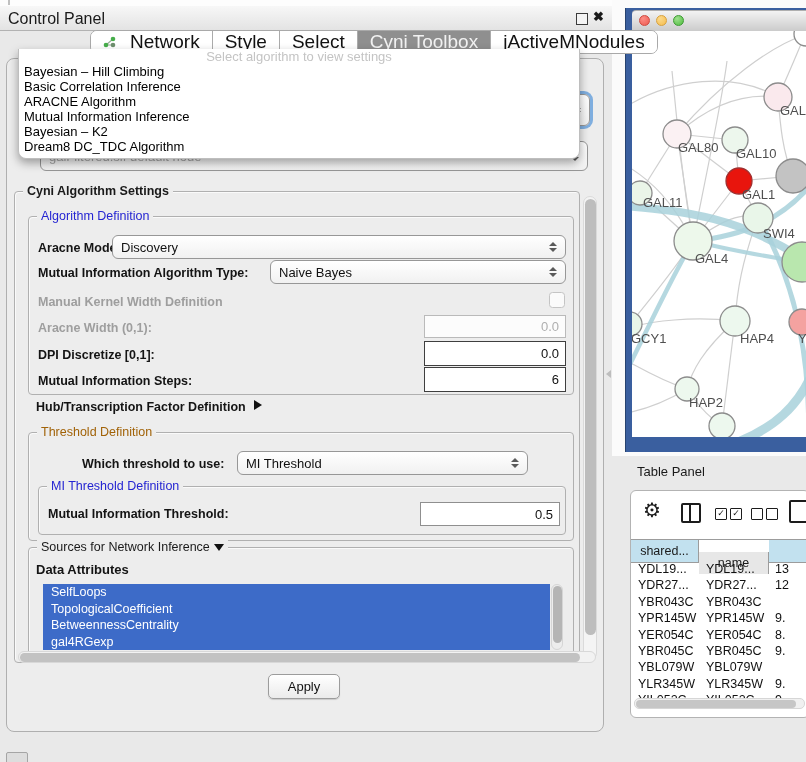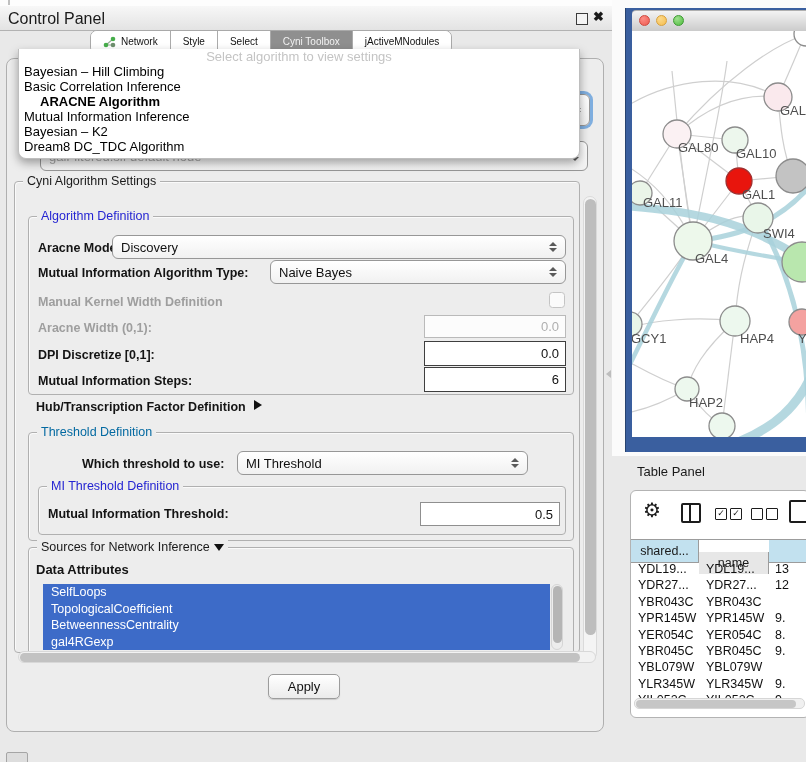--- a/index.html
+++ b/index.html
@@ -19,54 +19,54 @@
   #cp-title{left:8px;top:4px;font-size:16px;color:#1A1A1A;}
   #cp-float{left:576px;top:7px;width:10px;height:10px;border:1.5px solid #3C3C3C;background:#F4F4F4;}
   #cp-close{left:593px;top:3px;font-size:13px;font-weight:bold;color:#1A1A1A;}
 
   #cp-body{left:6px;top:52px;width:596px;height:672px;background:#EDEDED;
     border:1px solid #AFAFAF;border-radius:8px;}
 
   
   #tab-bar{left:90px;top:30px;height:22px;display:flex;border:1px solid #A9A9A9;border-radius:7px;
     overflow:hidden;background:#FFF;z-index:30;}
-  .tab{height:22px;line-height:22px;padding:0 12px;font-size:10px;color:#111;background:#FFF;
-       border-left:1px solid #ABABAB;display:flex;align-items:center;gap:5px;white-space:nowrap;}
+  .tab{height:22px;line-height:22px;padding:0 12px;font-size:19px;color:#111;background:#FFF;
+       border-left:1px solid #ABABAB;display:flex;align-items:center;gap:14px;white-space:nowrap;}
   .tab:first-child{border-left:none;}
   .tab.sel{background:#8F8F8F;color:#F2F2F2;}
   .tabicon{display:inline-flex;}
 
   
   #algo-popup{left:18px;top:49px;width:560px;height:109px;background:#FFFFFF;
     border:1px solid #BEBEBE;border-top:none;border-radius:0 0 8px 8px;
     box-shadow:0 4px 10px rgba(0,0,0,.35);z-index:40;overflow:hidden;}
   #algo-hint{height:15px;line-height:15px;text-align:center;color:#C4C4C4;font-size:13px;}
   .dd-item{height:15px;line-height:15px;padding-left:5px;font-size:13px;color:#000;}
-  .dd-item.bold{font-weight:bold;margin-left:16px;}
+  .dd-item.bold{font-weight:normal;}
 
   
   .combo{display:flex;align-items:center;background:linear-gradient(#FFFFFF,#F1F1F1);
     border:1px solid #979797;border-radius:6px;font-size:13px;color:#111;padding:0 8px;box-sizing:border-box;}
   .combo .val{white-space:nowrap;overflow:hidden;}
   .stepper{display:flex;flex-direction:column;gap:2px;margin-left:auto;padding-left:8px;}
   .stepper i{display:block;width:0;height:0;border-left:4px solid transparent;border-right:4px solid transparent;}
   .stepper i.up{border-bottom:4px solid #5A5A5A;}
   .stepper i.dn{border-top:4px solid #5A5A5A;}
   #combo-inference{left:40px;top:94px;width:550px;height:32px;z-index:5;
     box-shadow:0 0 0 3px #7FAEDF;}
   #combo-network{left:40px;top:141px;width:548px;height:30px;z-index:5;color:#A6A6A6;}
 
   
   .fs{border:1px solid #B0B0B0;border-radius:4px;box-shadow:inset 1px 1px 0 rgba(255,255,255,.7);}
   .leg{position:absolute;top:-8px;left:8px;background:#EDEDED;padding:0 4px;font-size:12.5px;white-space:nowrap;}
   .leg.blue{color:#2424D2;}
-  .leg.green{color:#0369a1;}
+  .leg.green{color:#a16207;}
   .leg.black{color:#1A1A1A;}
 
-  #cyni-fs{left:14px;top:181px;width:564px;height:470px;}
+  #cyni-fs{left:14px;top:191px;width:564px;height:470px;font-weight:bold;}
   #cyni-vscroll{left:583px;top:196px;width:14px;height:464px;background:#F4F4F4;
     border:1px solid #DADADA;border-radius:7px;box-sizing:border-box;}
   #cyni-vthumb{left:584.5px;top:199px;width:11px;height:436px;background:#BDBDBD;border-radius:6px;}
 
   #algdef-fs{left:28px;top:216px;width:544px;height:177px;}
   .lbl{font-size:12.5px;font-weight:bold;color:#141414;white-space:nowrap;}
   .lbl.dis{color:#9E9E9E;}
   .inp{background:#FFF;text-align:right;font-size:13px;color:#111;box-sizing:border-box;
        display:flex;align-items:center;justify-content:flex-end;padding-right:6px;padding-left:48px;}
   .inp.dark{border:1.5px solid #3F3F3F;}

